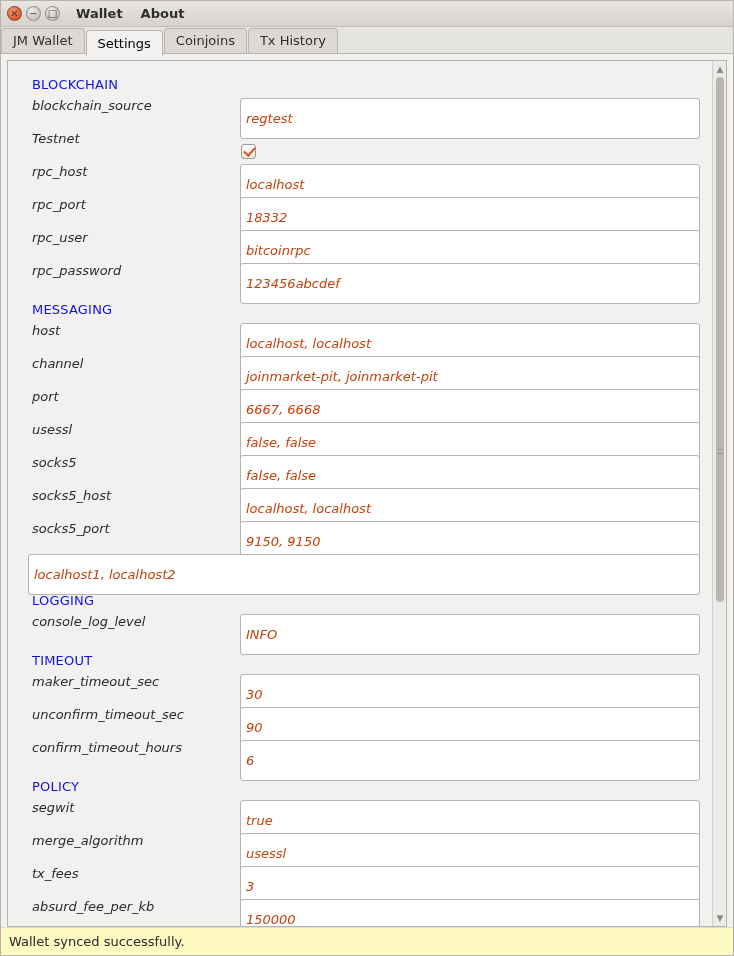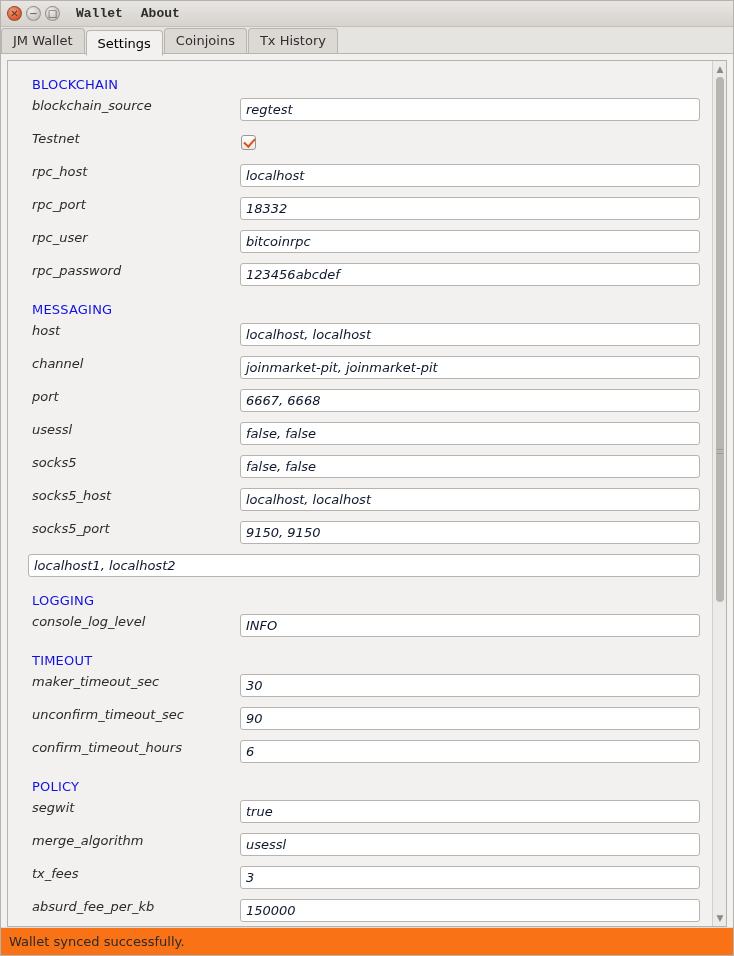--- a/index.html
+++ b/index.html
@@ -38,21 +38,21 @@
   .wbtn.close { background: radial-gradient(circle at 35% 30%, #f09a78, #d75a33 70%); }
   .wbtn.min   { background: radial-gradient(circle at 35% 30%, #efeeec, #c9c5c0 70%); }
   .wbtn.max   { background: radial-gradient(circle at 35% 30%, #efeeec, #c9c5c0 70%); }
   .wbtn span {
     position: absolute; inset: 0;
     color: rgba(60,40,30,.85);
     font-size: 10px; line-height: 13px; text-align: center;
     font-family: "DejaVu Sans", sans-serif;
   }
   .menubar { display: flex; align-items: center; gap: 14px; margin-left: 14px; }
-  .menuitem { font-size: 13px; color: #2e2e2e; font-weight: bold; padding: 1px 2px; cursor: default; font-family: Liberation Mono, monospace; }
+  .menuitem { font-size: 13px; color: #2e2e2e; font-weight: bold; padding: 1px 2px; cursor: default; }
 
   
   .tabstrip {
     flex: 0 0 27px;
     display: flex; align-items: flex-end;
     background: #e6e4e1;
     border-bottom: 1px solid #b8b4af;
   }
   .tab {
     height: 25px; line-height: 24px;
@@ -106,28 +106,28 @@
   }
   .label {
     width: 212px;
     flex: 0 0 212px;
     color: #2b2b2b;
     font-size: 13px;
     padding-left: 4px;
   }
   .field {
     flex: 1 1 auto;
-    height: 23px;
+    height: 41px;
     background: #ffffff;
     border: 1px solid #b7b3ae;
     border-radius: 3px;
     display: flex; align-items: center;
     padding: 0 5px;
     font-size: 13px;
-    color: #0f172a;
+    color: #c2410c;
     margin-right: 4px;
     overflow: hidden;
     white-space: nowrap;
   }
   .row.cb .field { background: transparent; border: none; padding: 0; }
   .checkbox {
     width: 15px; height: 15px;
     border: 1px solid #9a9691;
     border-radius: 3px;
     background: linear-gradient(to bottom, #fdfdfd, #eceae7);
@@ -171,21 +171,21 @@
     background: #9e9a95;
   }
 
   
   .statusbar {
     flex: 0 0 28px;
     display: flex; align-items: center;
     padding: 0 8px;
     font-size: 13px;
     color: #2a2a2a;
-    background: #f97316;
+    background: #fef9c3;
     border-top: 1px solid #dedbd7;
   }
 </style>
 </head>
 <body>
 
 <div id="app">
 
   <div class="titlebar">
     <div class="wbtns">

